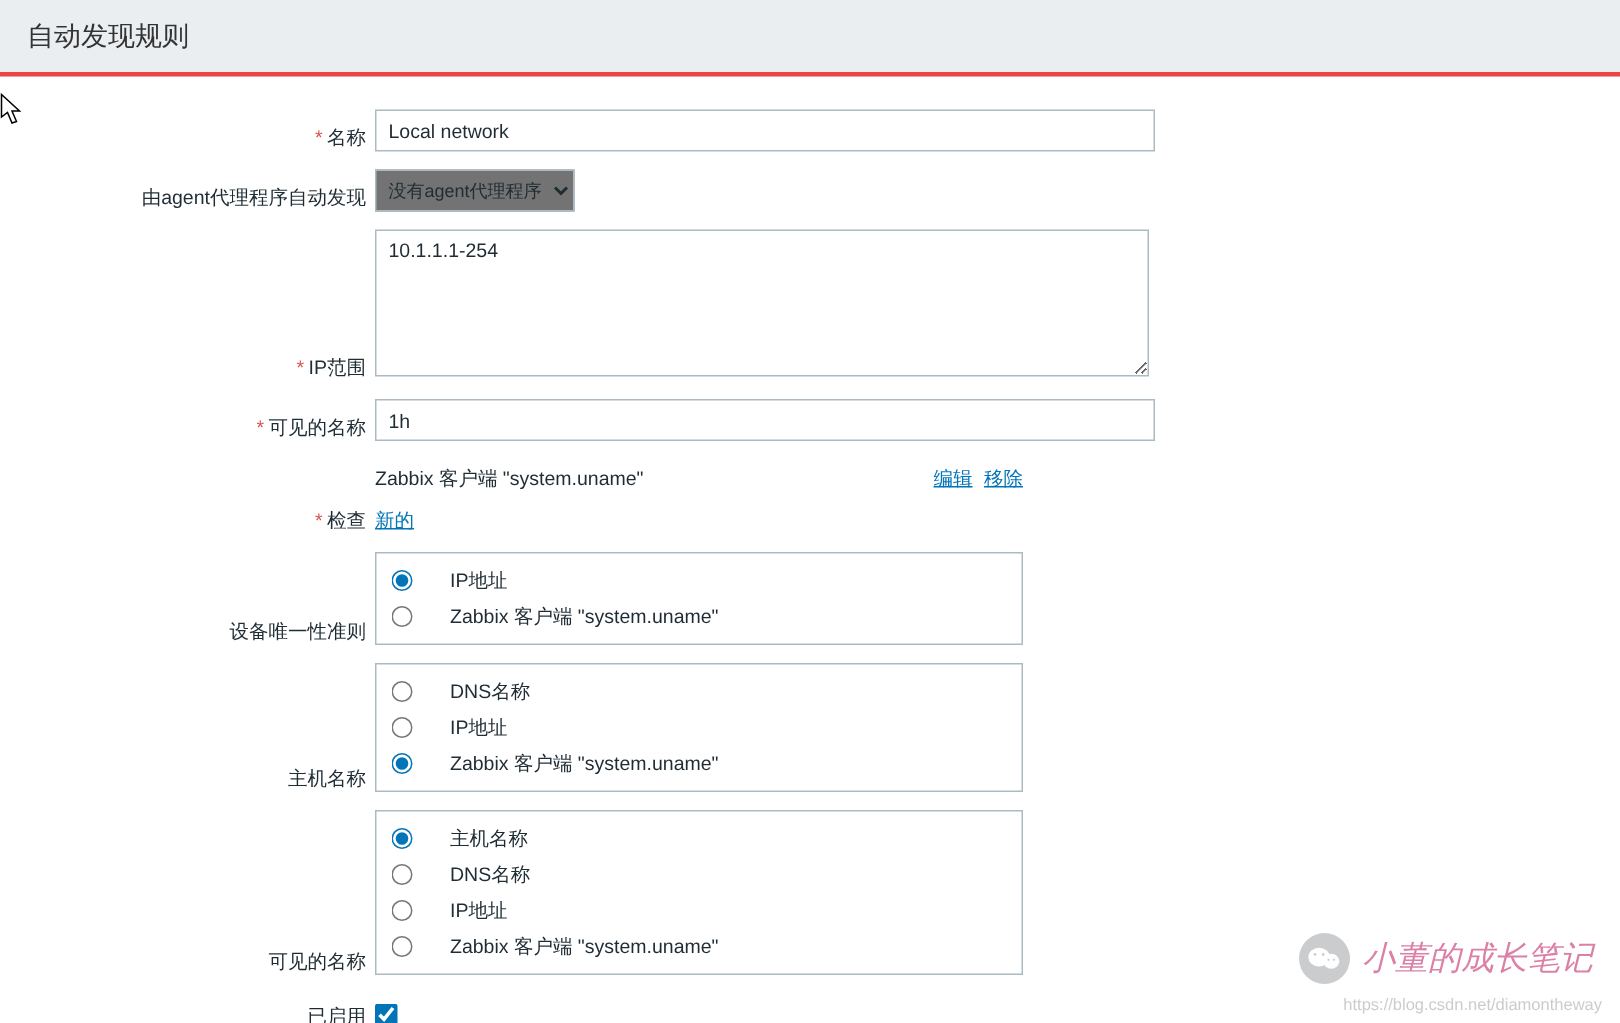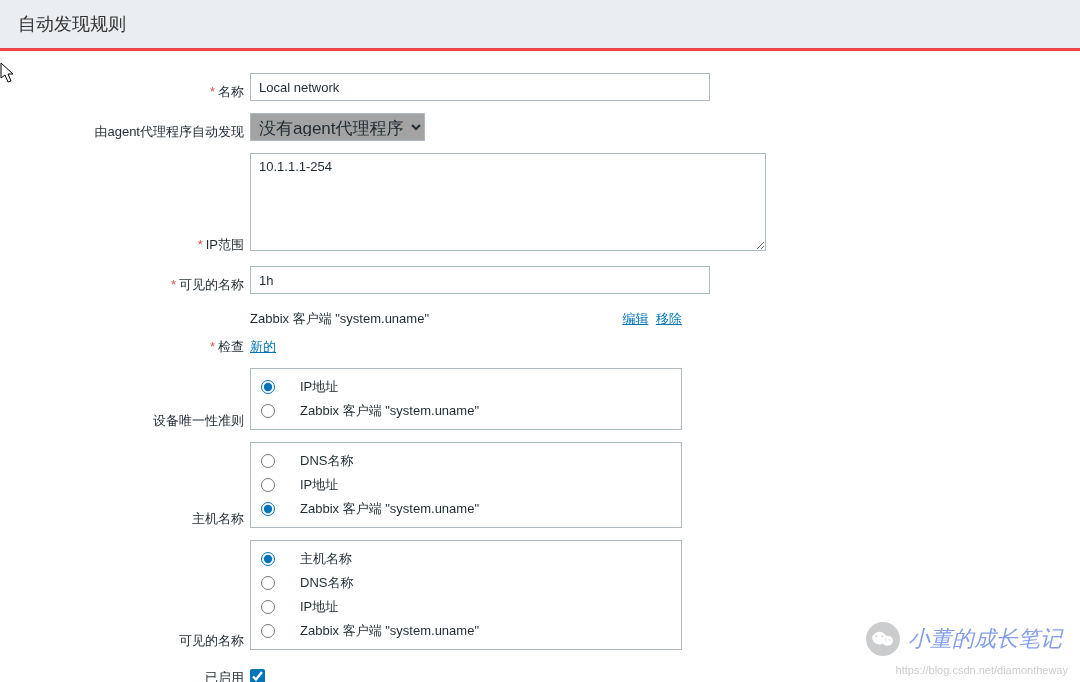--- a/index.html
+++ b/index.html
@@ -40,39 +40,39 @@
       margin-right: 3px;
     }
     .field {
       flex: 0 0 auto;
     }
     input[type="text"] {
       border: 1px solid #acbbc2;
       padding: 5px 8px;
       font-size: 13px;
       height: 28px;
-      width: 460px;
+      width: 520px;
       color: #1f2c33;
     }
     textarea {
       border: 1px solid #acbbc2;
       padding: 5px 8px;
       font-size: 13px;
       width: 516px;
       height: 98px;
       resize: both;
       color: #1f2c33;
       font-family: inherit;
     }
     select {
       border: 1px solid #acbbc2;
       padding: 4px 4px;
-      font-size: 17px;
+      font-size: 12px;
       height: 28px;
-      background: #a3a3a3;
+      background: #737373;
       color: #1f2c33;
     }
     .short-input { width: 170px; }
     .checks-box {
       width: 432px;
     }
     .check-row {
       display: flex;
       justify-content: space-between;
       align-items: center;
@@ -131,21 +131,21 @@
       height: 34px;
       border-radius: 50%;
       background: #9fa3a6;
       display:flex;
       align-items:center;
       justify-content:center;
       margin-right:8px;
     }
     .watermark .wm-text {
       font-size: 22px;
-      color: #1d4ed8;
+      color: #be185d;
       font-style: italic;
       font-family: "KaiTi","STKaiti",serif;
     }
     .footer-url {
       position: fixed;
       right: 12px;
       bottom: 6px;
       font-size: 11px;
       color: #ccc;
       margin-left: 48px;

